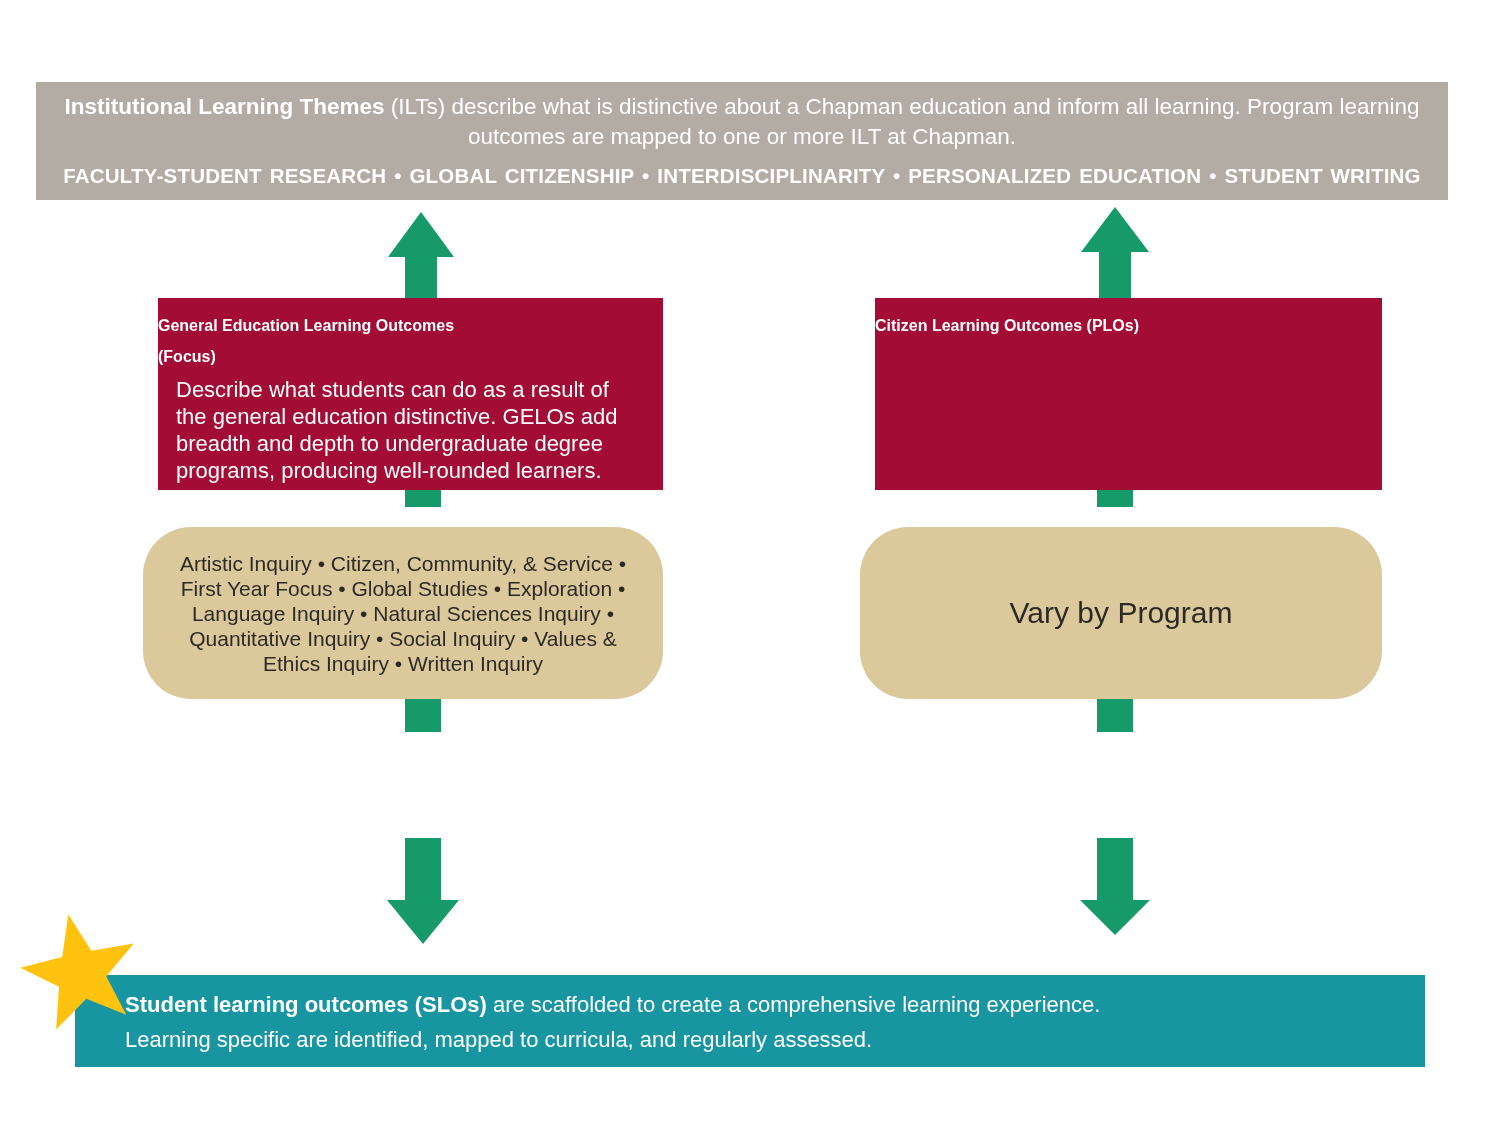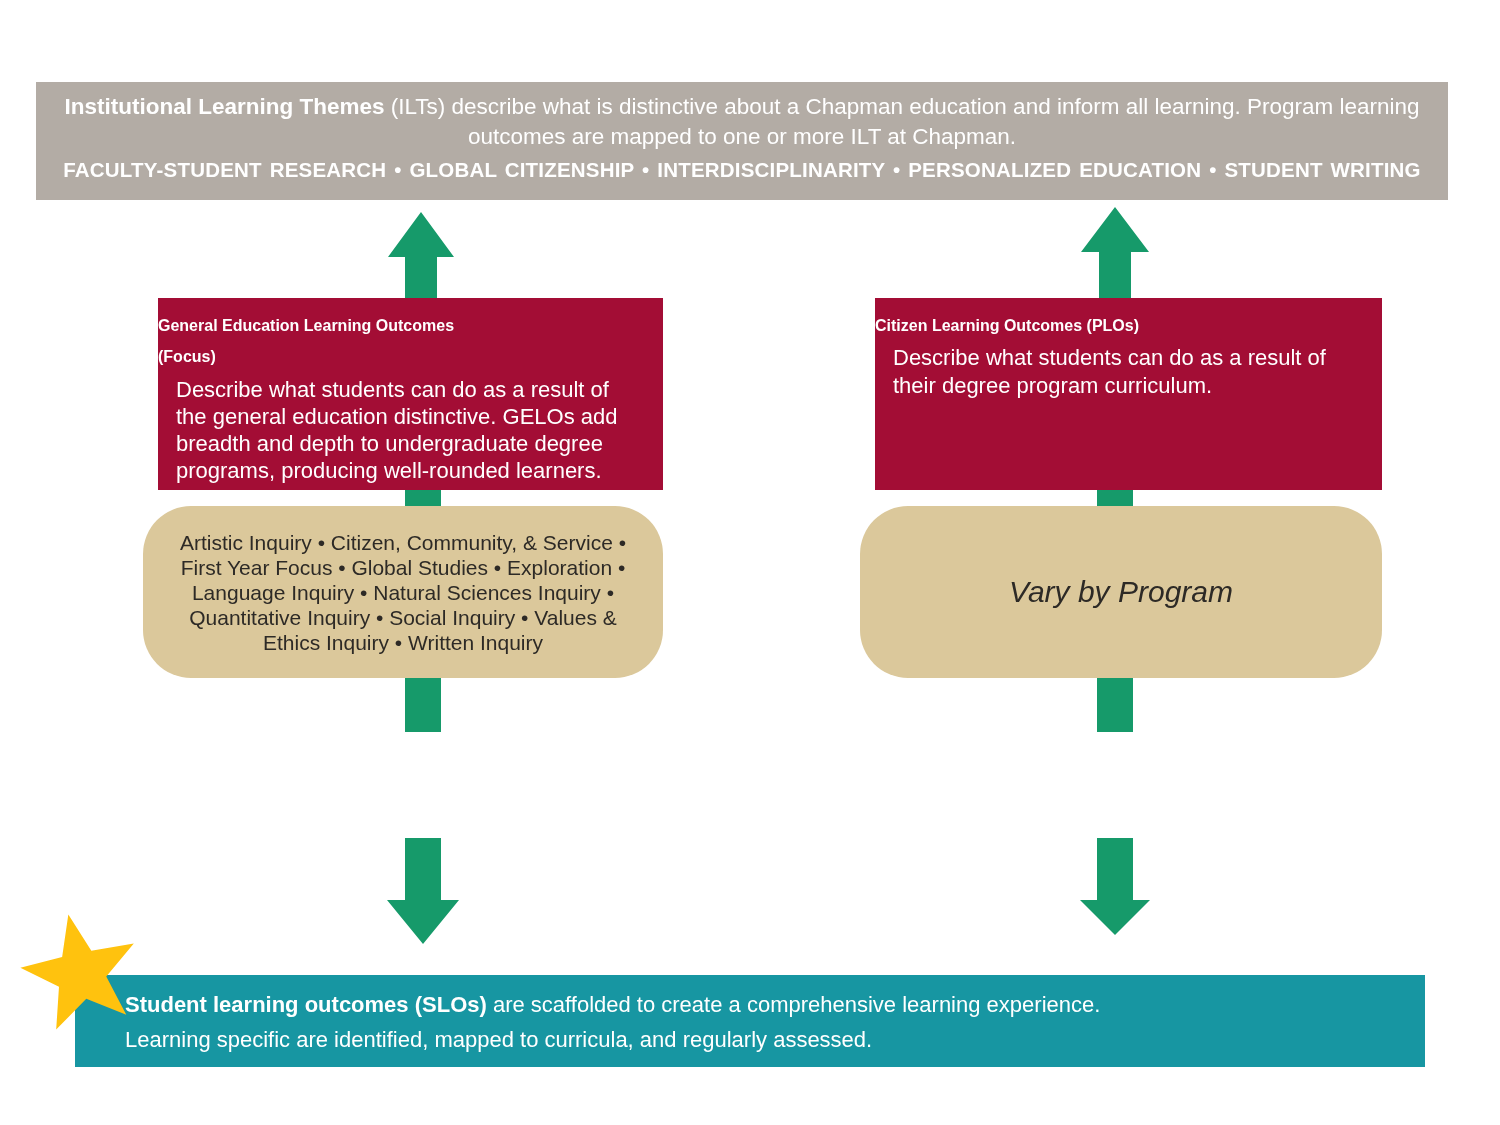--- a/index.html
+++ b/index.html
@@ -10,43 +10,43 @@
 
   
   .ilt-banner {
     position:absolute; left:36px; top:82px; width:1412px; height:118px;
     background:var(--gray,#B3ACA5); color:#ffffff; text-align:center;
     box-sizing:border-box;
   }
   .ilt-intro { margin:10px 28px 0; font-size:22.5px; line-height:30px; }
   .ilt-intro strong { font-weight:bold; }
   .ilt-themes {
-    margin-top:6px; font-weight:bold; font-size:20.5px;
+    margin-top:12px; font-weight:bold; font-size:20.5px;
     letter-spacing:0.2px; word-spacing:2px;
   }
 
   
   .box { position:absolute; background:var(--crimson,#A30D35); color:#ffffff; box-sizing:border-box; }
   .gelo { left:158px; top:298px; width:505px; height:192px; }
   .plo  { left:875px; top:298px; width:507px; height:192px; }
   .clo  { left:158px; top:731px; width:1224px; height:107px; }
   .box-title { font-weight:bold; font-size:16px; line-height:31px; margin-top:12px; }
   .box-body  { font-size:22px; line-height:27px; margin:4px 18px 0 18px; text-align:left; }
   .plo .box-body { line-height:28px; margin-top:3px; }
   .clo .box-title { margin-top:18px; }
   .clo .box-body  { text-align:center; margin-top:6px; }
 
   
   .pill {
     position:absolute; background:var(--tan,#DBC89B); border-radius:48px;
     color:#2d2a26; display:flex; align-items:center; justify-content:center;
-    text-align:center; box-sizing:border-box;
+    text-align:center; box-sizing:border-box;margin-top:21px;
   }
   .pill-left  { left:143px; top:506px; width:520px; height:172px; font-size:21px; line-height:25px; padding:0 26px; }
-  .pill-right { left:860px; top:506px; width:522px; height:172px; font-size:30px;font-style:italic; }
+  .pill-right { left:860px; top:506px; width:522px; height:172px; font-size:30px; }
 
   
   .arrow { position:absolute; display:block; }
   .arrow polygon { fill:var(--green,#169A6A); }
   .connector { position:absolute; background:var(--green,#169A6A); }
   .conn-l1 { left:405px; top:490px; width:36px; height:17px; }
   .conn-l2 { left:405px; top:677px; width:36px; height:55px; }
   .conn-r1 { left:1097px; top:490px; width:36px; height:17px; }
   .conn-r2 { left:1097px; top:677px; width:36px; height:55px; }
 
@@ -82,21 +82,20 @@
   <div class="box gelo">
     <div class="box-title">
       <div>General Education Learning Outcomes</div>
       <div>(Focus)</div>
     </div>
     <div class="box-body">Describe what students can do as a result of the general education distinctive. GELOs add breadth and depth to undergraduate degree programs, producing well-rounded learners.</div>
   </div>
 
   <div class="box plo">
     <div class="box-title">Citizen Learning Outcomes (PLOs)</div>
-    <div class="box-body">Describe what students can do as a result of their degree program curriculum.</div>
   </div>
 
   <div class="connector conn-l1"></div>
   <div class="connector conn-l2"></div>
   <div class="connector conn-r1"></div>
   <div class="connector conn-r2"></div>
 
   <div class="pill pill-left">
     <div>Artistic Inquiry • Citizen, Community, &amp; Service • First Year Focus • Global Studies • Exploration • Language Inquiry • Natural Sciences Inquiry • Quantitative Inquiry •  Social Inquiry • Values &amp; Ethics Inquiry • Written Inquiry</div>
   </div>

